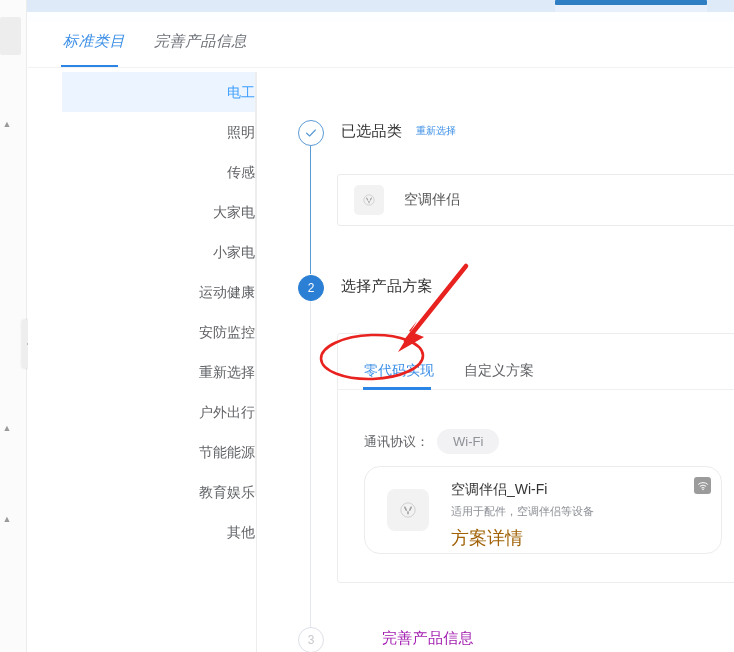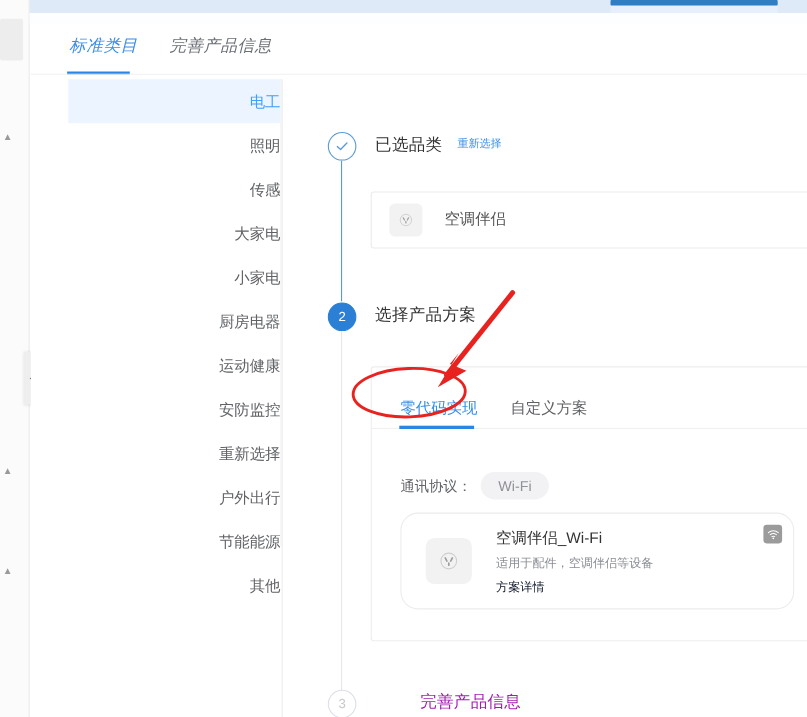--- a/index.html
+++ b/index.html
@@ -347,22 +347,22 @@
   }
   .prod-desc {
     position: absolute;
     left: 86px; top: 37px;
     font-size: 11px;
     color: #8a8d93;
   }
   .prod-link {
     position: absolute;
     left: 86px; top: 59px;
-    font-size: 11px;
-    color: #0f172a;
+    font-size: 18px;
+    color: #a16207;
     cursor: pointer;
   }
   .prod-badge {
     position: absolute;
     right: 10px; top: 10px;
     width: 17px; height: 17px;
     border-radius: 3px;
     background: #9b9b9b;
     display: flex;
     align-items: center;
@@ -410,26 +410,26 @@
       <div class="toptab-underline"></div>
       <div class="toptabs-border"></div>
     </div>
 
     <div class="cat-sidebar">
       <div class="cat-item active">电工</div>
       <div class="cat-item">照明</div>
       <div class="cat-item">传感</div>
       <div class="cat-item">大家电</div>
       <div class="cat-item">小家电</div>
-      <div class="cat-item">厨房电器</div>
       <div class="cat-item">运动健康</div>
       <div class="cat-item">安防监控</div>
       <div class="cat-item">重新选择</div>
       <div class="cat-item">户外出行</div>
       <div class="cat-item">节能能源</div>
+      <div class="cat-item">教育娱乐</div>
       <div class="cat-item">其他</div>
     </div>
 
     <div class="steps">
 
       <div class="step step-1">
         <div class="step-marker marker-done">
           <svg width="14" height="14" viewBox="0 0 16 16" aria-hidden="true">
             <path d="M3 8.3 L6.4 11.4 L13 4.6" fill="none" stroke="#5b9bd5" stroke-width="1.4" stroke-linecap="round" stroke-linejoin="round"></path>
           </svg>

